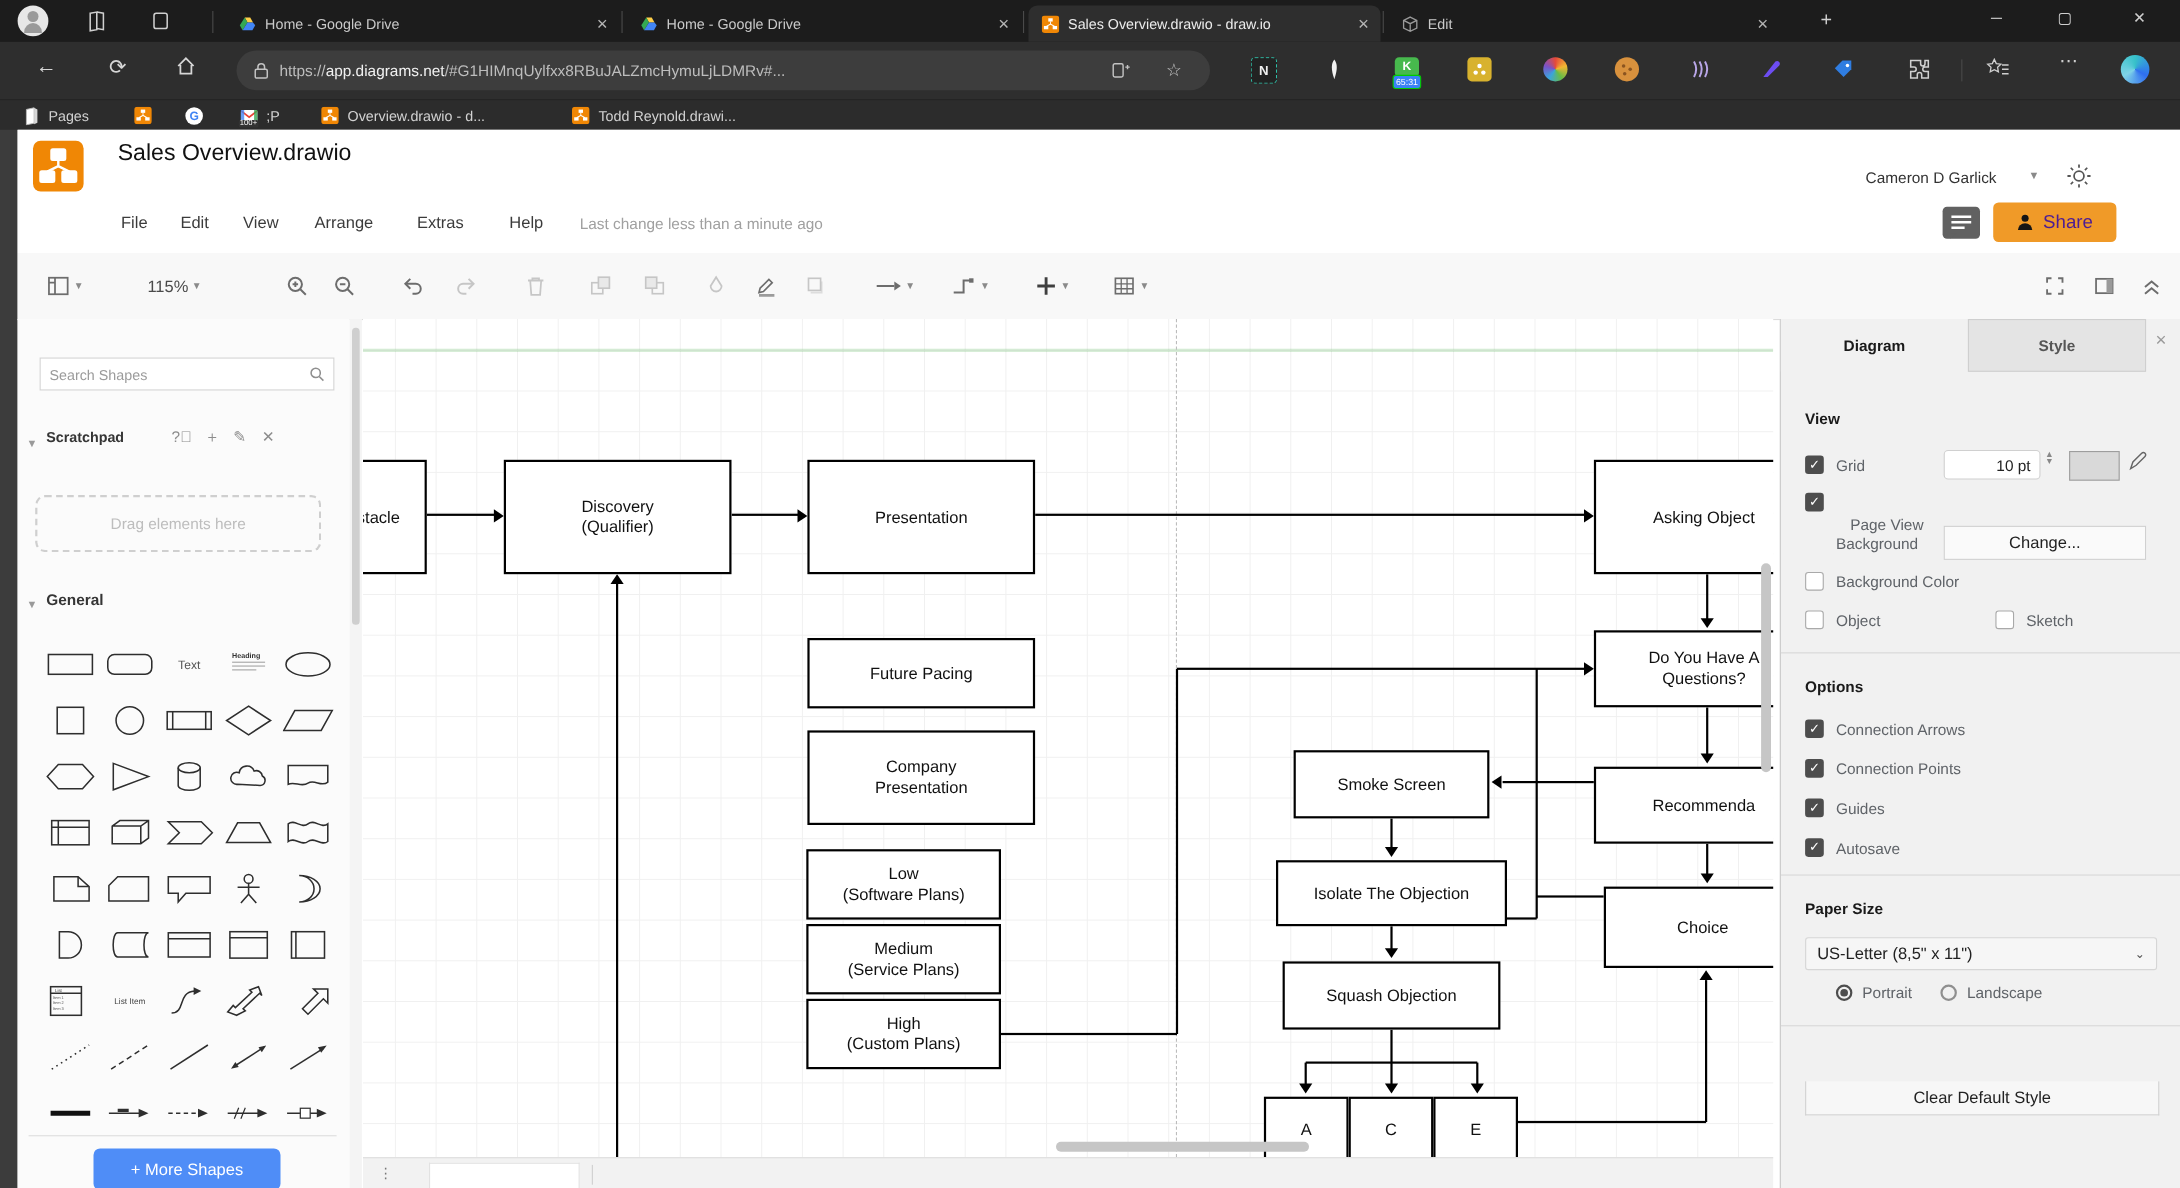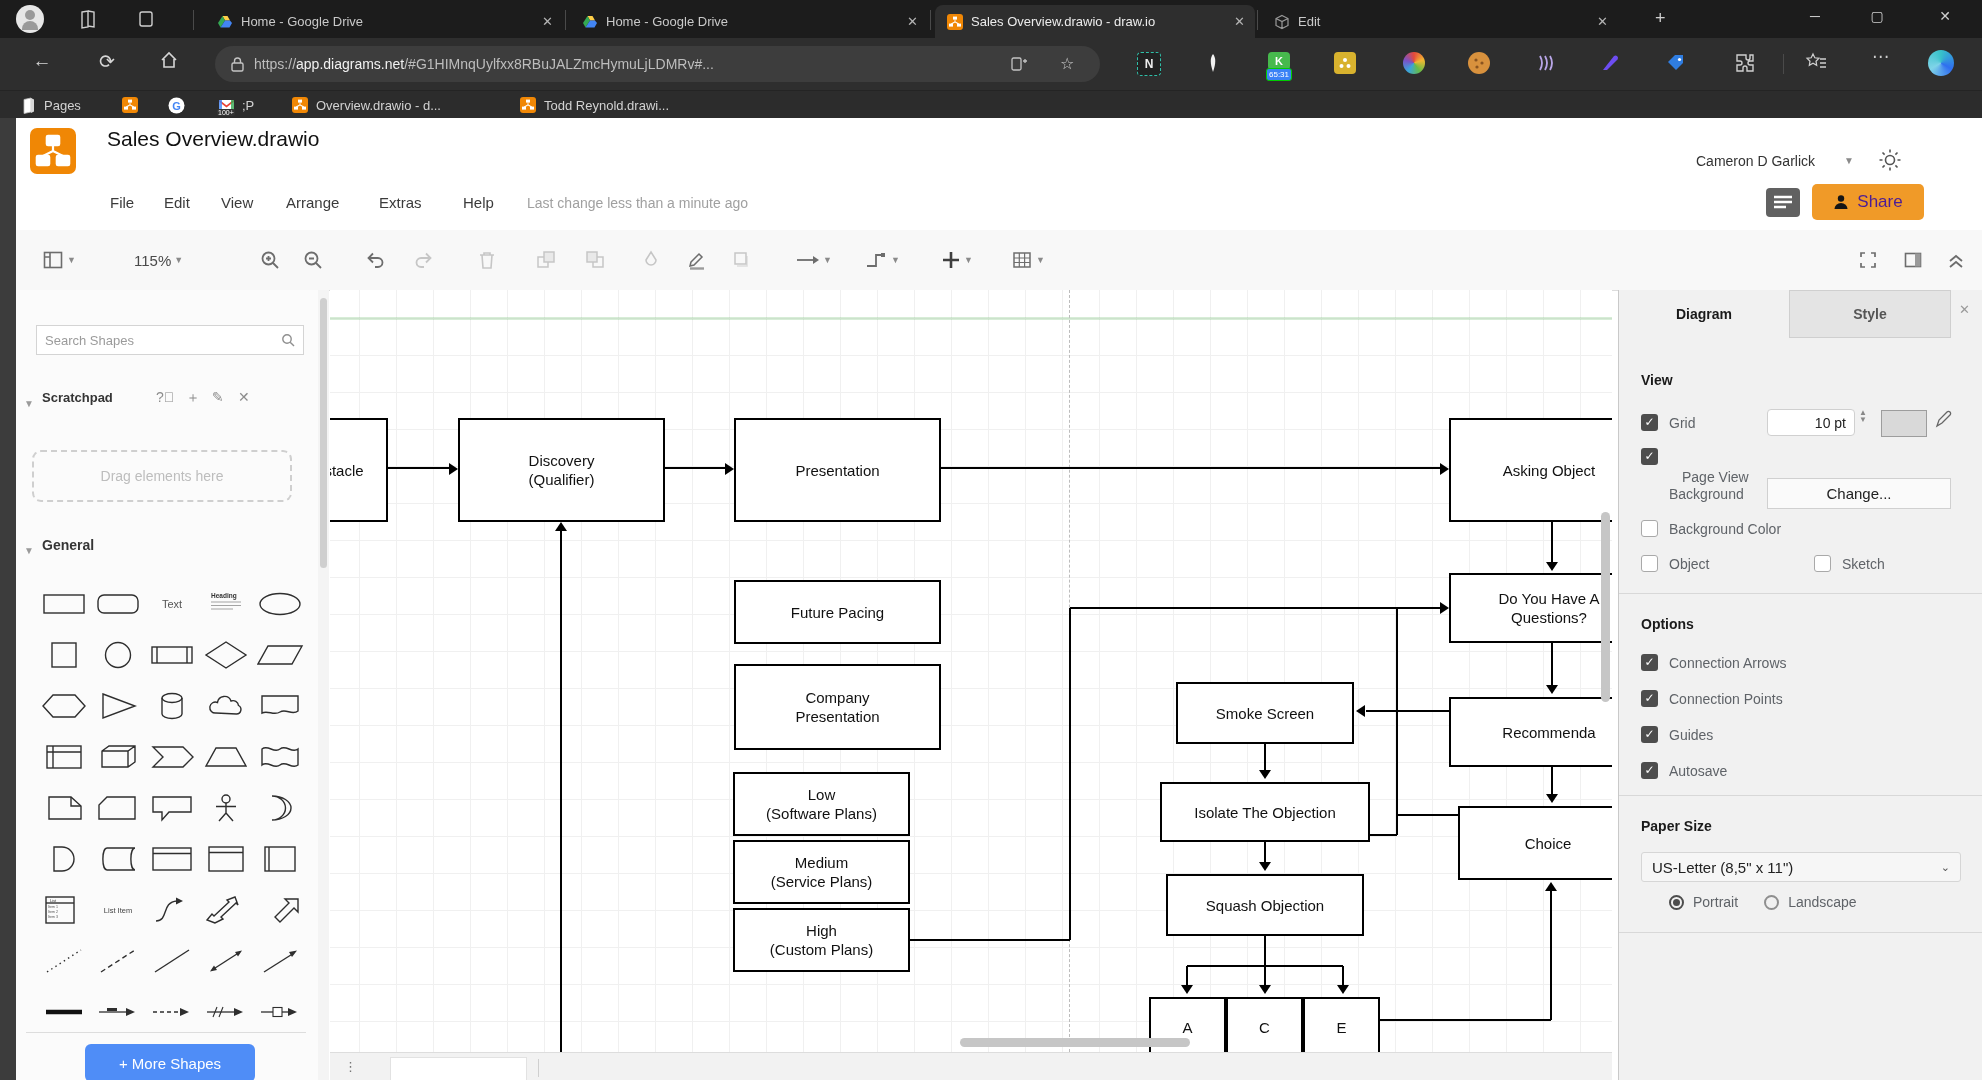--- a/index.html
+++ b/index.html
@@ -906,15 +906,16 @@
     </div>
     <div class="abs" style="left:50px;top:604px;display:flex;align-items:center;">
       <span style="width:15px;height:15px;border-radius:50%;border:2px solid #4d4d4d;box-sizing:border-box;display:inline-flex;align-items:center;justify-content:center;">
           <span style="width:7px;height:7px;border-radius:50%;background:#4d4d4d;"></span>
         </span>
       <span class="plabel" style="margin:0 26px 0 9px;">Portrait</span>
       <span style="width:15px;height:15px;border-radius:50%;border:2px solid #8f8f8f;box-sizing:border-box;"></span>
       <span class="plabel" style="margin-left:9px;">Landscape</span>
     </div>
     <div class="pdivider" style="top:642px;"></div>
+    <div class="pbtn" style="top:693px;border-top:none;">Clear Default Style</div>
   </div>
 
 </div>
 
 </body></html>

